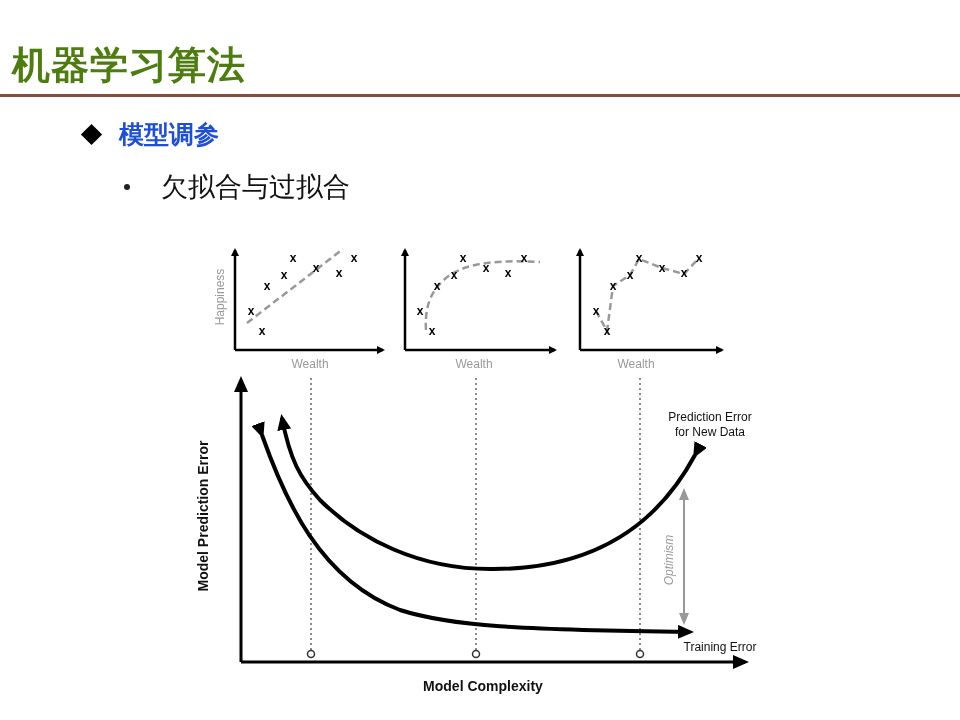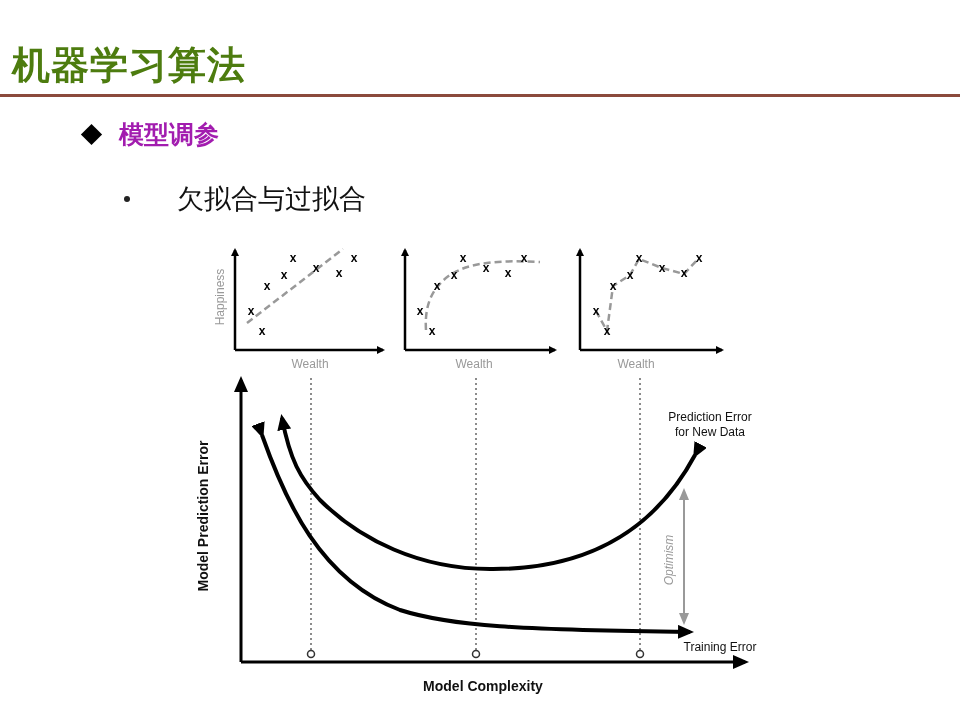--- a/index.html
+++ b/index.html
@@ -1,22 +1,22 @@
 <!DOCTYPE html>
 <html><head>
 <meta charset="utf-8">
 <style>
   html, body { margin:0; padding:0; background:#ffffff; }
   body { width:960px; height:720px; position:relative; overflow:hidden; font-family:"DejaVu Sans", sans-serif; }
   .title { position:absolute; left:12px; top:42px; font-size:38px; font-weight:bold; color:#4d7c0f; letter-spacing:1px; line-height:46px; }
   .rule { position:absolute; left:0; top:94px; width:960px; height:3px; background:#8B4A3C; }
   .lvl1 { position:absolute; left:80px; top:116px; height:36px; display:flex; align-items:center; }
   .diamond { width:15px; height:15px; background:#000; transform:rotate(45deg); margin-right:20px; margin-left:4px; }
-  .lvl1 .txt { font-size:25px; font-weight:bold; color:#a21caf; }
-  .lvl2 { position:absolute; left:120px; top:180px; height:38px; display:flex; align-items:center;gap:16px; }
+  .lvl1 .txt { font-size:25px; font-weight:bold; color:#1d4ed8; }
+  .lvl2 { position:absolute; left:120px; top:168px; height:38px; display:flex; align-items:center; }
   .dot { width:6px; height:6px; border-radius:50%; background:#222; margin-right:31px; margin-left:4px; }
   .lvl2 .txt { font-size:27px; color:#111; }
   svg { position:absolute; left:0; top:0; }
   .lbl-gray { font-family:"Liberation Sans", sans-serif; fill:#999; }
   .lbl-dark { font-family:"Liberation Sans", sans-serif; fill:#111; }
 </style>
 </head>
 <body>
 
 <div class="title">机器学习算法</div>

